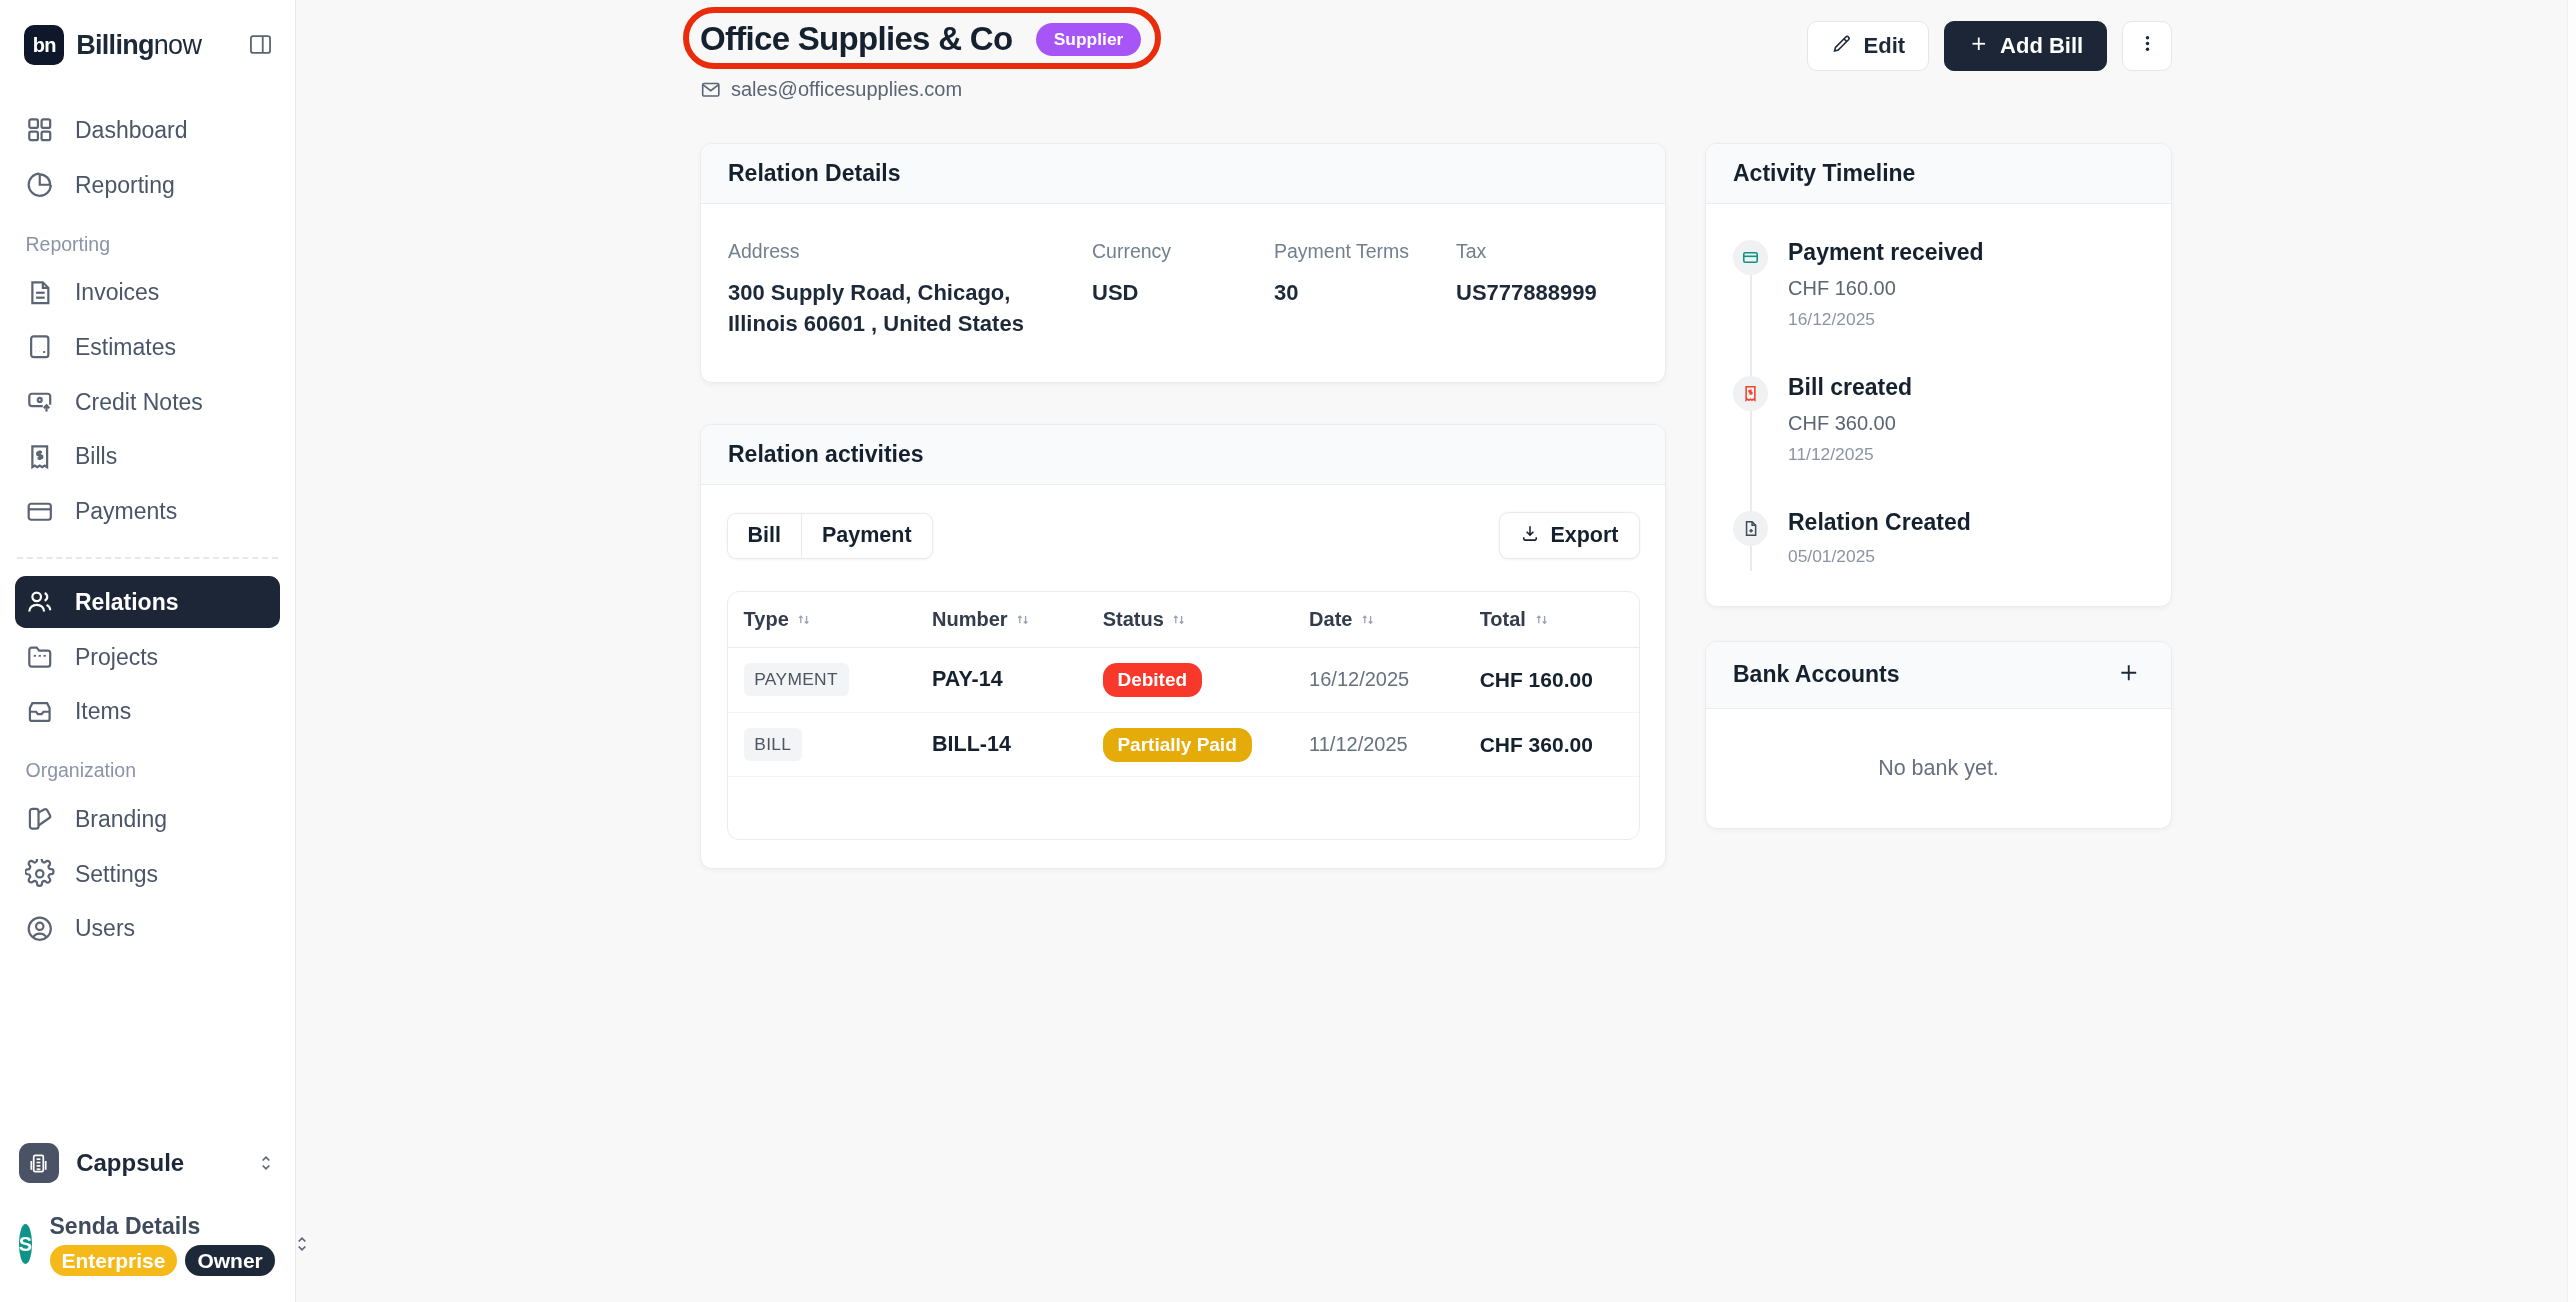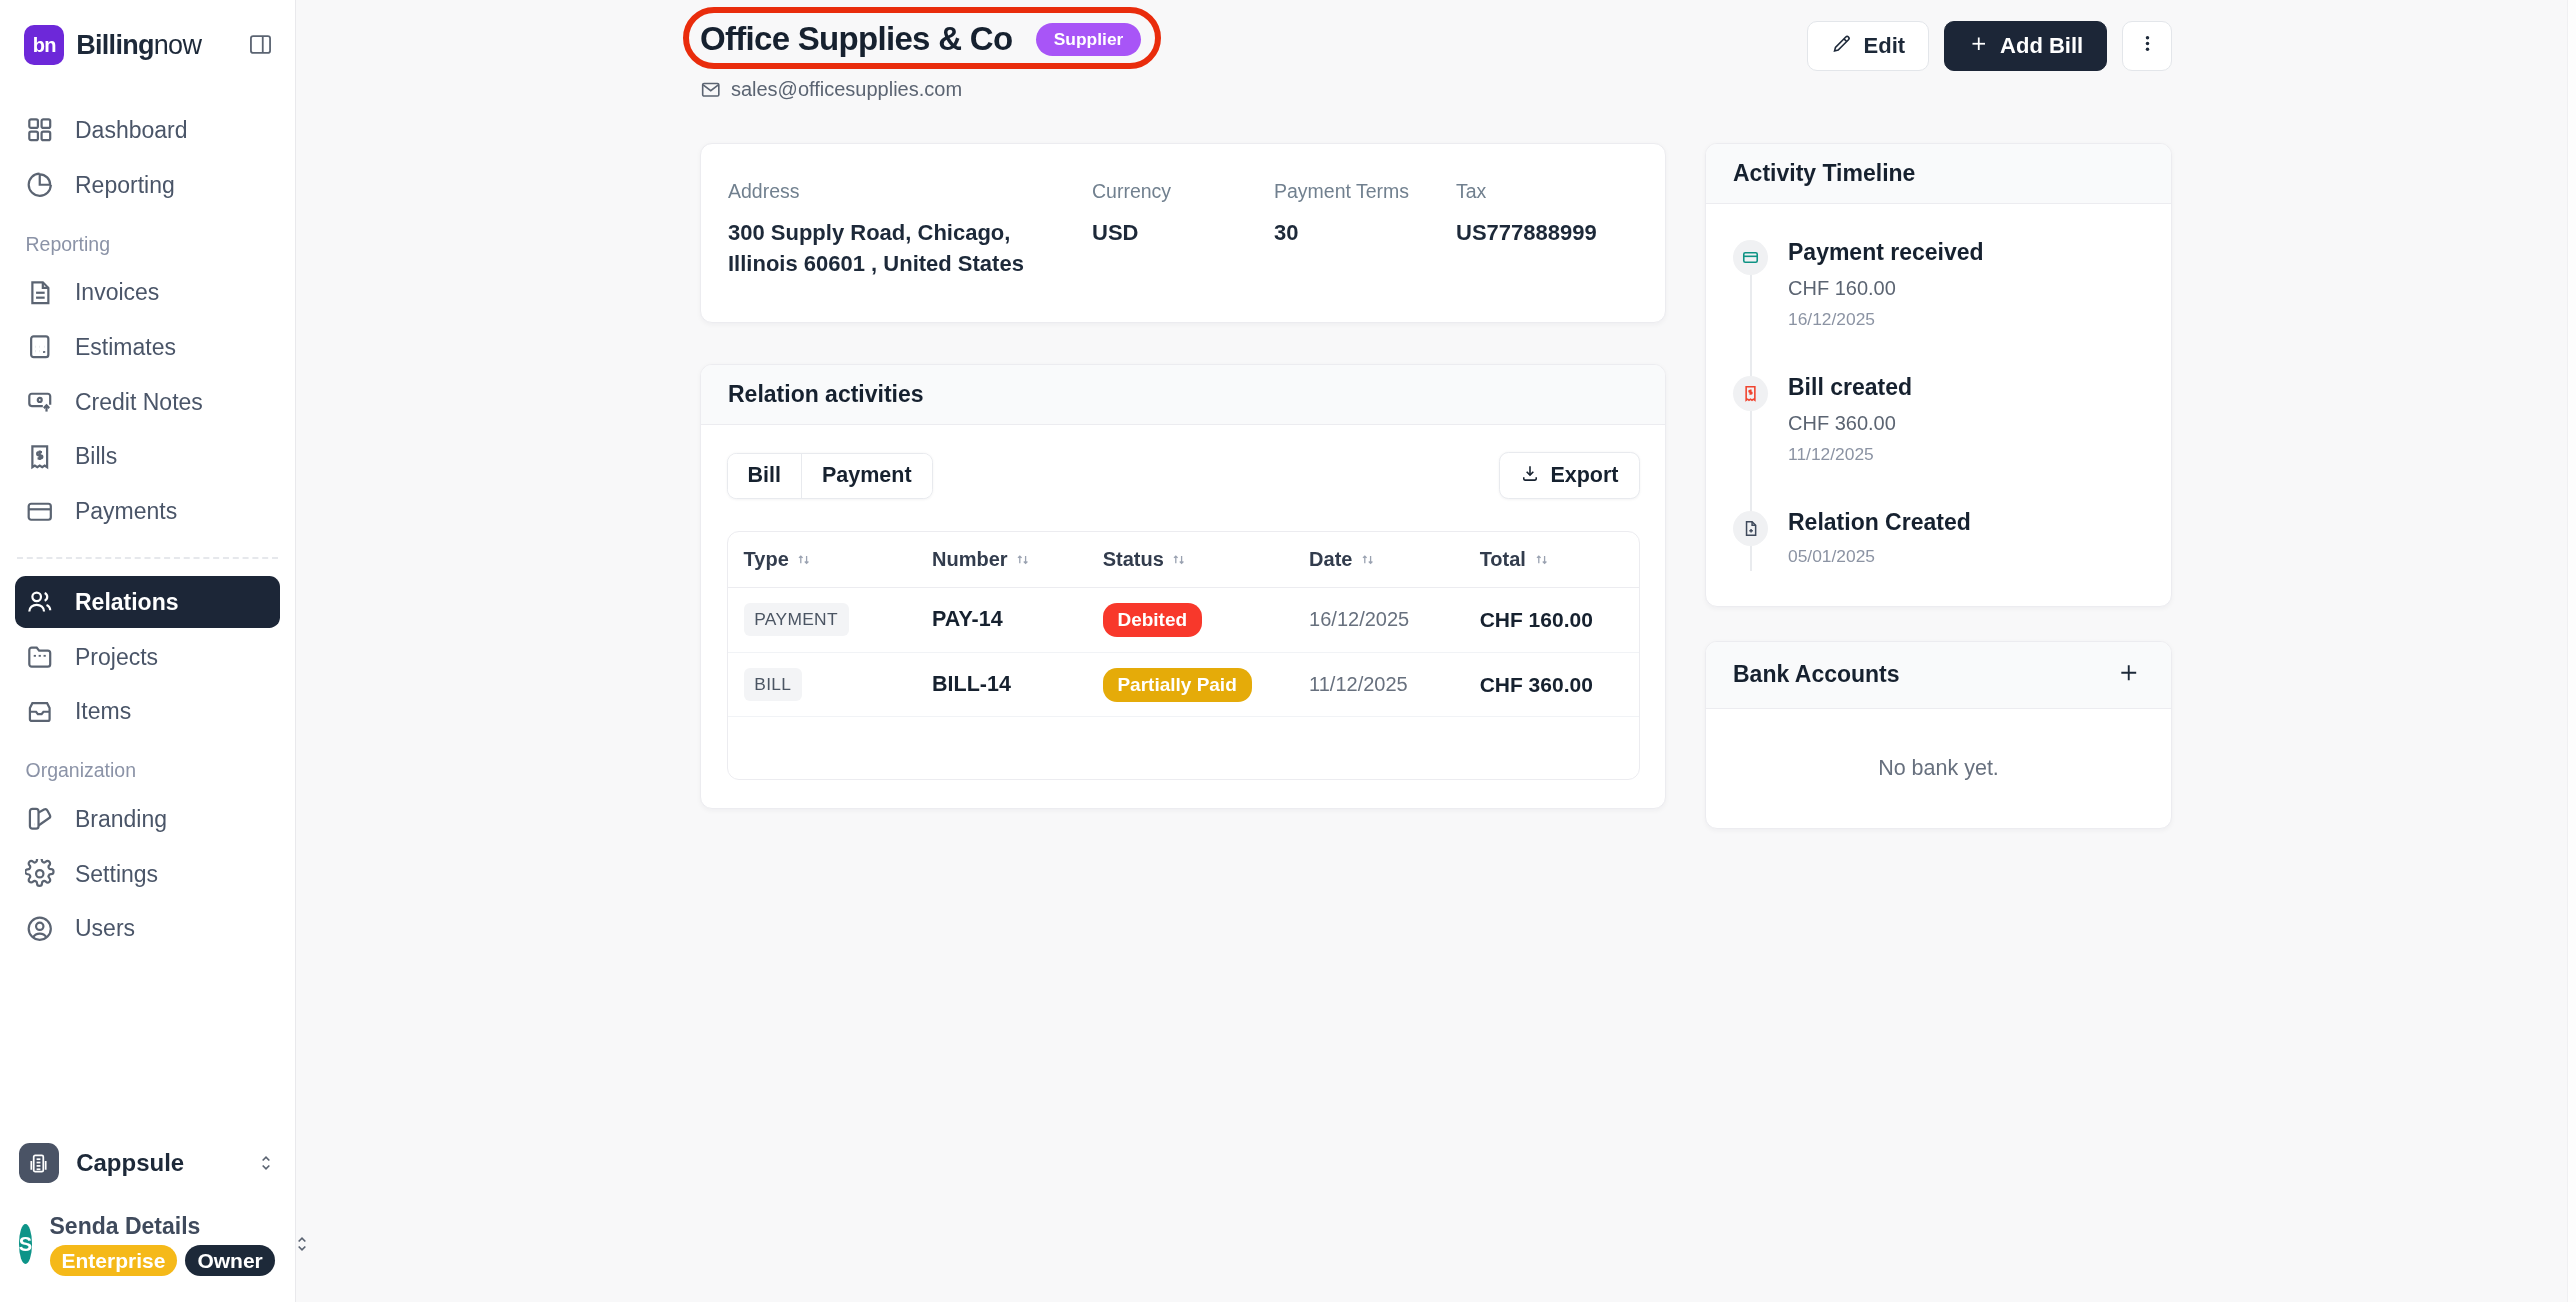--- a/index.html
+++ b/index.html
@@ -15,21 +15,21 @@
   
   .sidebar {
     width:296px; min-width:296px; height:100%;
     background:#ffffff;
     border-right:1.3px solid #e9e9ec;
     display:flex; flex-direction:column;
     padding:20px 14.8px 27px 14.8px;
   }
   .logo-row { display:flex; align-items:center; gap:12px; padding:5.4px 2.7px 5.4px 9.4px; }
   .logo-box {
-    width:40px; height:40px; border-radius:10px; background:#6d28d9;
+    width:40px; height:40px; border-radius:10px; background:#0f172a;
     color:#fff; font-weight:700; font-size:20px;
     display:flex; align-items:center; justify-content:center; letter-spacing:-0.7px;
   }
   .logo-text { font-size:27px; color:#1d2939; letter-spacing:-0.7px; }
   .logo-text b { font-weight:800; }
   .logo-text span { font-weight:500; }
   .collapse-btn { margin-left:auto; color:#5b6472; display:flex; cursor:pointer; padding:4px; }
 
   .nav { margin-top:32px; display:flex; flex-direction:column; }
   .nav-section {
@@ -442,20 +442,23 @@
                 <circle cx="12" cy="18" r="1.8"></circle>
               </svg></span>
         </button>
       </div>
     </div>
 
     <div class="grid">
 
       <div class="col-left">
         <section class="card">
+          <div class="card-header">
+            <span class="card-title">Relation Details</span>
+          </div>
           <div class="rd-body">
             <div class="field">
               <div class="field-label">Address</div>
               <div class="field-value">300 Supply Road, Chicago, Illinois 60601 , United States</div>
             </div>
             <div class="field">
               <div class="field-label">Currency</div>
               <div class="field-value">USD</div>
             </div>
             <div class="field">

